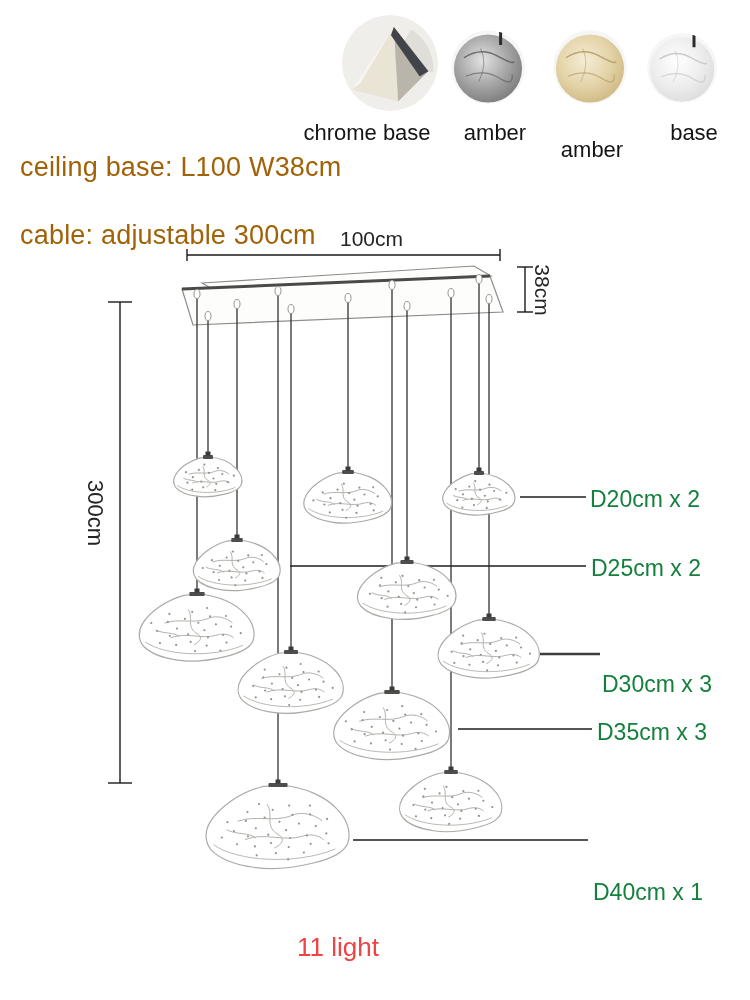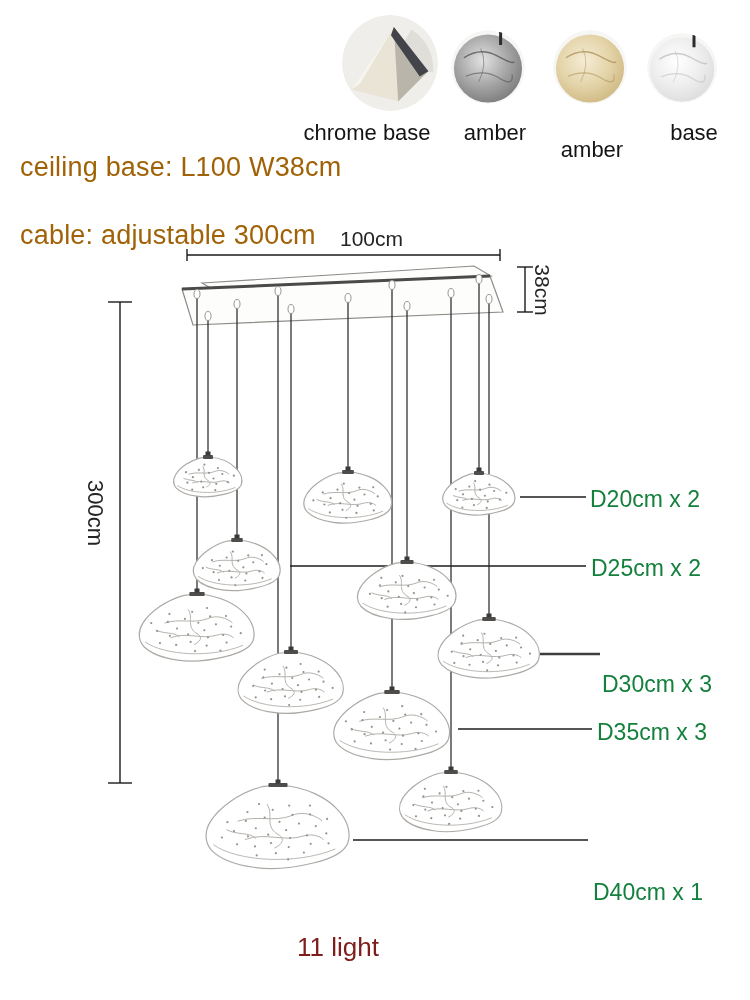--- a/index.html
+++ b/index.html
@@ -9,21 +9,21 @@
   
   .swatch-circle{position:absolute;border-radius:50%;overflow:hidden;}
   .swatch-label{position:absolute;font-size:22px;color:#141414;white-space:nowrap;
                 transform:translateX(-50%);top:120px;}
   
   .spec{position:absolute;left:20px;font-size:27px;letter-spacing:0.2px;color:#a16207;white-space:nowrap;}
   
   .dim-label{position:absolute;font-size:21px;color:#242424;white-space:nowrap;}
   .rot{transform:translate(-50%,-50%) rotate(90deg);}
   .size-label{position:absolute;font-size:23px;color:#15803d;white-space:nowrap;}
-  .footer-label{position:absolute;font-size:26px;color:#7f1d1d;white-space:nowrap;
+  .footer-label{position:absolute;font-size:26px;color:#ef4444;white-space:nowrap;
                 transform:translateX(-50%);}
   svg{position:absolute;left:0;top:0;}
 </style>
 </head>
 <body>
 
 <svg id="diagram-svg" width="750" height="1000" viewBox="0 0 750 1000">
     <g stroke="#1a1a1a" stroke-width="1.4">
       <line x1="187" y1="255" x2="500" y2="255"></line>
       <line x1="187" y1="249" x2="187" y2="261"></line>

